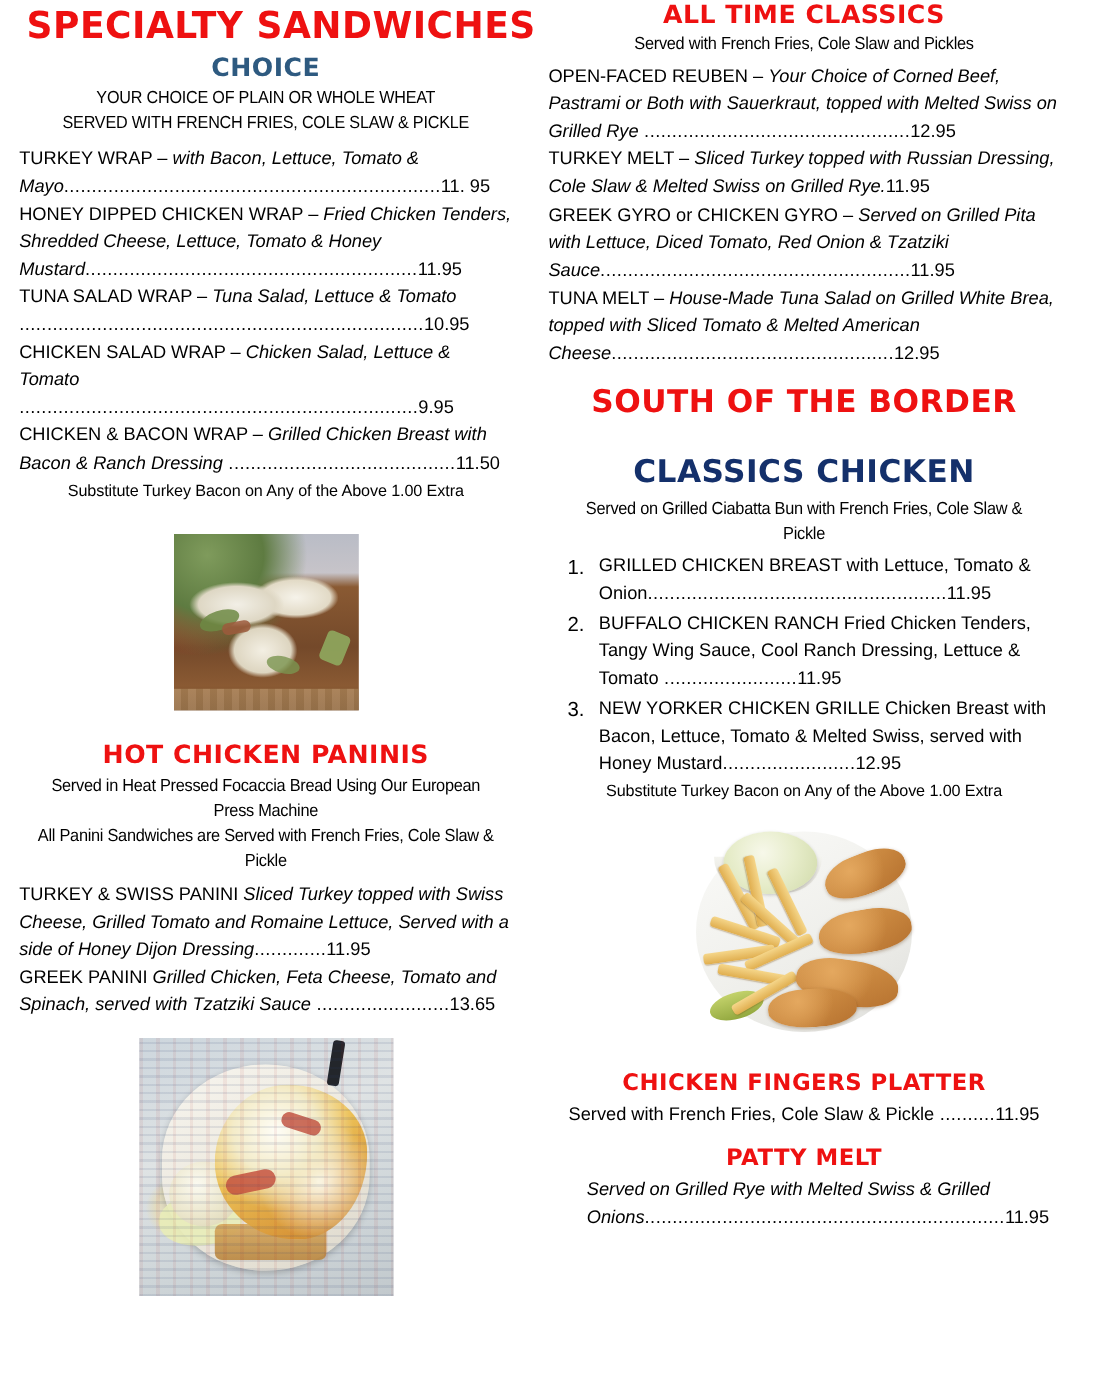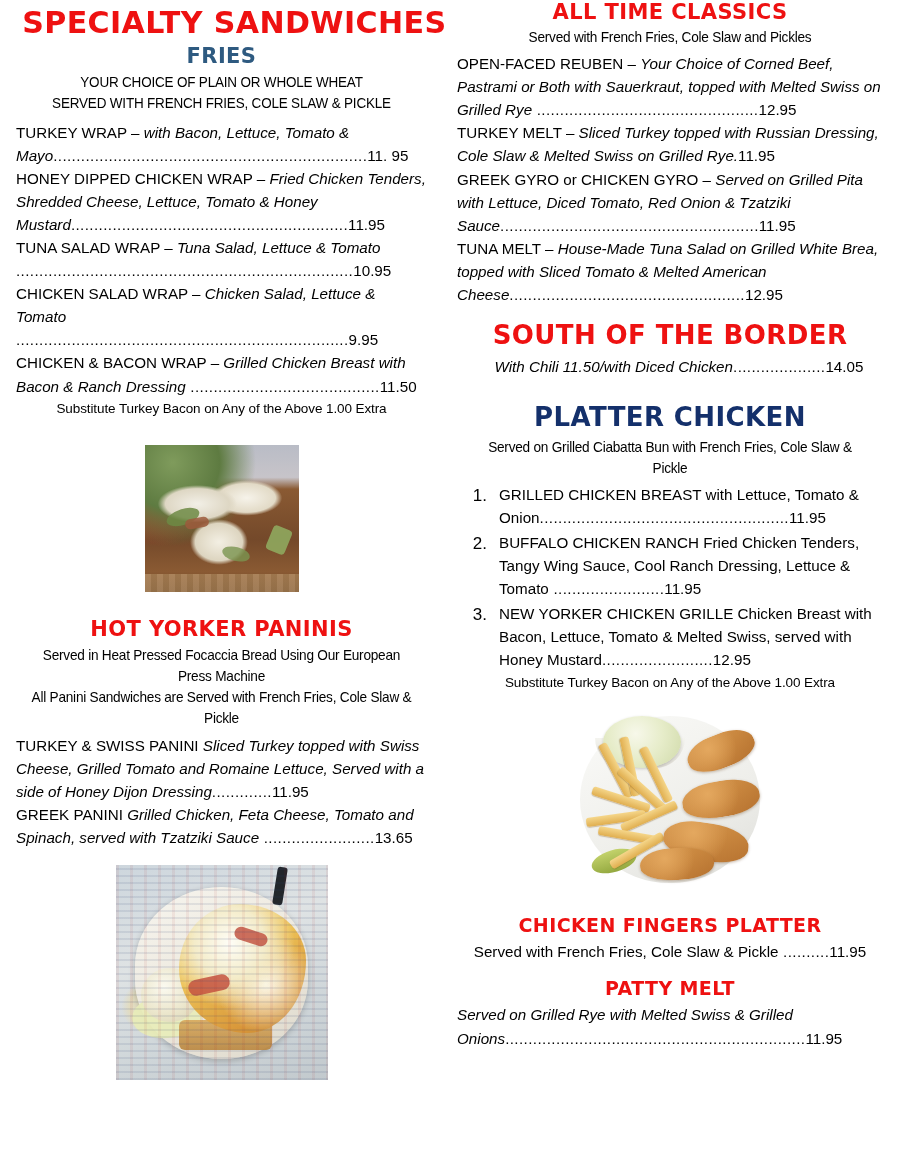--- a/index.html
+++ b/index.html
@@ -286,21 +286,21 @@
 </style>
 </head>
 <body>
 
 <div class="page">
 
   <div class="col col-left">
 
     <div class="hd hd-red hd-xl" style="margin-top:6px;">SPECIALTY SANDWICHES</div>
 
-    <div class="hd hd-blue-soft hd-md" style="margin-top:6px;">FRIES</div>
+    <div class="hd hd-blue-soft hd-md" style="margin-top:6px;">CHOICE</div>
 
     <div class="subcaps" style="margin-top:5px;">YOUR CHOICE OF PLAIN OR WHOLE WHEAT</div>
     <div class="subcaps">SERVED WITH FRENCH FRIES, COLE SLAW &amp; PICKLE</div>
 
     <div style="margin-top:6px;">
       <p class="item"><span class="nm">TURKEY WRAP</span><span class="nm"> – </span><span class="ds">with Bacon, Lettuce, Tomato &amp; Mayo</span><span class="dots">....................................................................</span><span class="pr">11. 95</span></p>
 
       <p class="item"><span class="nm">HONEY DIPPED CHICKEN WRAP</span><span class="nm"> – </span><span class="ds">Fried Chicken Tenders, Shredded Cheese, Lettuce, Tomato &amp; Honey Mustard</span><span class="dots">............................................................</span><span class="pr">11.95</span></p>
 
       <p class="item"><span class="nm">TUNA SALAD WRAP</span><span class="nm"> – </span><span class="ds">Tuna Salad, Lettuce &amp; Tomato</span><span class="dots"> .........................................................................</span><span class="pr">10.95</span></p>
@@ -317,21 +317,21 @@
     <div class="photo photo-wrap">
       <span class="pw-green1"></span>
       <span class="pw-green2"></span>
       <span class="pw-green3"></span>
       <span class="pw-meat"></span>
       <span class="pw-board"></span>
     </div>
 
     <div class="gap-lg"></div>
 
-    <div class="hd hd-red hd-md">HOT YORKER PANINIS</div>
+    <div class="hd hd-red hd-md">HOT CHICKEN PANINIS</div>
 
     <div class="subline" style="margin-top:5px;">Served in Heat Pressed Focaccia Bread Using Our European Press Machine</div>
     <div class="subline">All Panini Sandwiches are Served with French Fries, Cole Slaw &amp; Pickle</div>
 
     <div style="margin-top:5px;">
 
       <p class="item"><span class="nm">TURKEY &amp; SWISS PANINI </span><span class="ds">Sliced Turkey topped with Swiss Cheese, Grilled Tomato and Romaine Lettuce, Served with a side of Honey Dijon Dressing</span><span class="dots">.............</span><span class="pr">11.95</span></p>
 
       <p class="item"><span class="nm">GREEK PANINI </span><span class="ds">Grilled Chicken, Feta Cheese, Tomato and Spinach, served with Tzatziki Sauce</span><span class="dots"> ........................</span><span class="pr">13.65</span></p>
     </div>
@@ -367,26 +367,25 @@
 
       <p class="item"><span class="nm">TUNA MELT</span><span class="nm"> – </span><span class="ds">House-Made Tuna Salad on Grilled White Brea, topped with Sliced Tomato &amp; Melted American Cheese</span><span class="dots">...................................................</span><span class="pr">12.95</span></p>
     </div>
 
     <div class="gap-md"></div>
 
     <div class="hd hd-red hd-lg">SOUTH OF THE BORDER</div>
 
     <div style="margin-top:6px;">
 
-      <p class="item" style="text-align:center; padding-left:18px;"><span class="ds">With Chili 11.50/with Diced Chicken</span><span class="dots">....................</span><span class="pr">14.05</span></p>
     </div>
 
     <div class="gap-lg"></div>
 
-    <div class="hd hd-blue-dark hd-lg">PLATTER CHICKEN</div>
+    <div class="hd hd-blue-dark hd-lg">CLASSICS CHICKEN</div>
 
     <div class="subline" style="margin-top:5px;">Served on Grilled Ciabatta Bun with French Fries, Cole Slaw &amp; Pickle</div>
 
     <ol class="numlist" style="margin-top:4px;">
       <li>
         <span class="num">1.</span>
         <span class="body"><span class="nm">GRILLED CHICKEN BREAST </span><span class="ds">with Lettuce, Tomato &amp; Onion</span><span class="dots">......................................................</span><span class="pr">11.95</span></span>
       </li>
       <li>
         <span class="num">2.</span>
@@ -427,16 +426,16 @@
     <div class="gap-lg"></div>
 
     <div class="hd hd-red hd-sm">CHICKEN FINGERS PLATTER</div>
 
     <p class="item" style="text-align:center; margin-top:4px;"><span class="nm">Served with French Fries, Cole Slaw &amp; Pickle</span><span class="dots"> ..........</span><span class="pr">11.95</span></p>
 
     <div class="gap-md"></div>
 
     <div class="hd hd-red hd-sm">PATTY MELT</div>
 
-    <p class="item" style="margin-top:4px;"><span class="ds">Served on Grilled Rye with Melted Swiss &amp; Grilled Onions</span><span class="dots">.................................................................</span><span class="pr">11.95</span></p>
+    <p class="item" style="margin-top:4px;margin-left:32px;"><span class="ds">Served on Grilled Rye with Melted Swiss &amp; Grilled Onions</span><span class="dots">.................................................................</span><span class="pr">11.95</span></p>
 
   </div>
 </div>
 
 </body></html>

